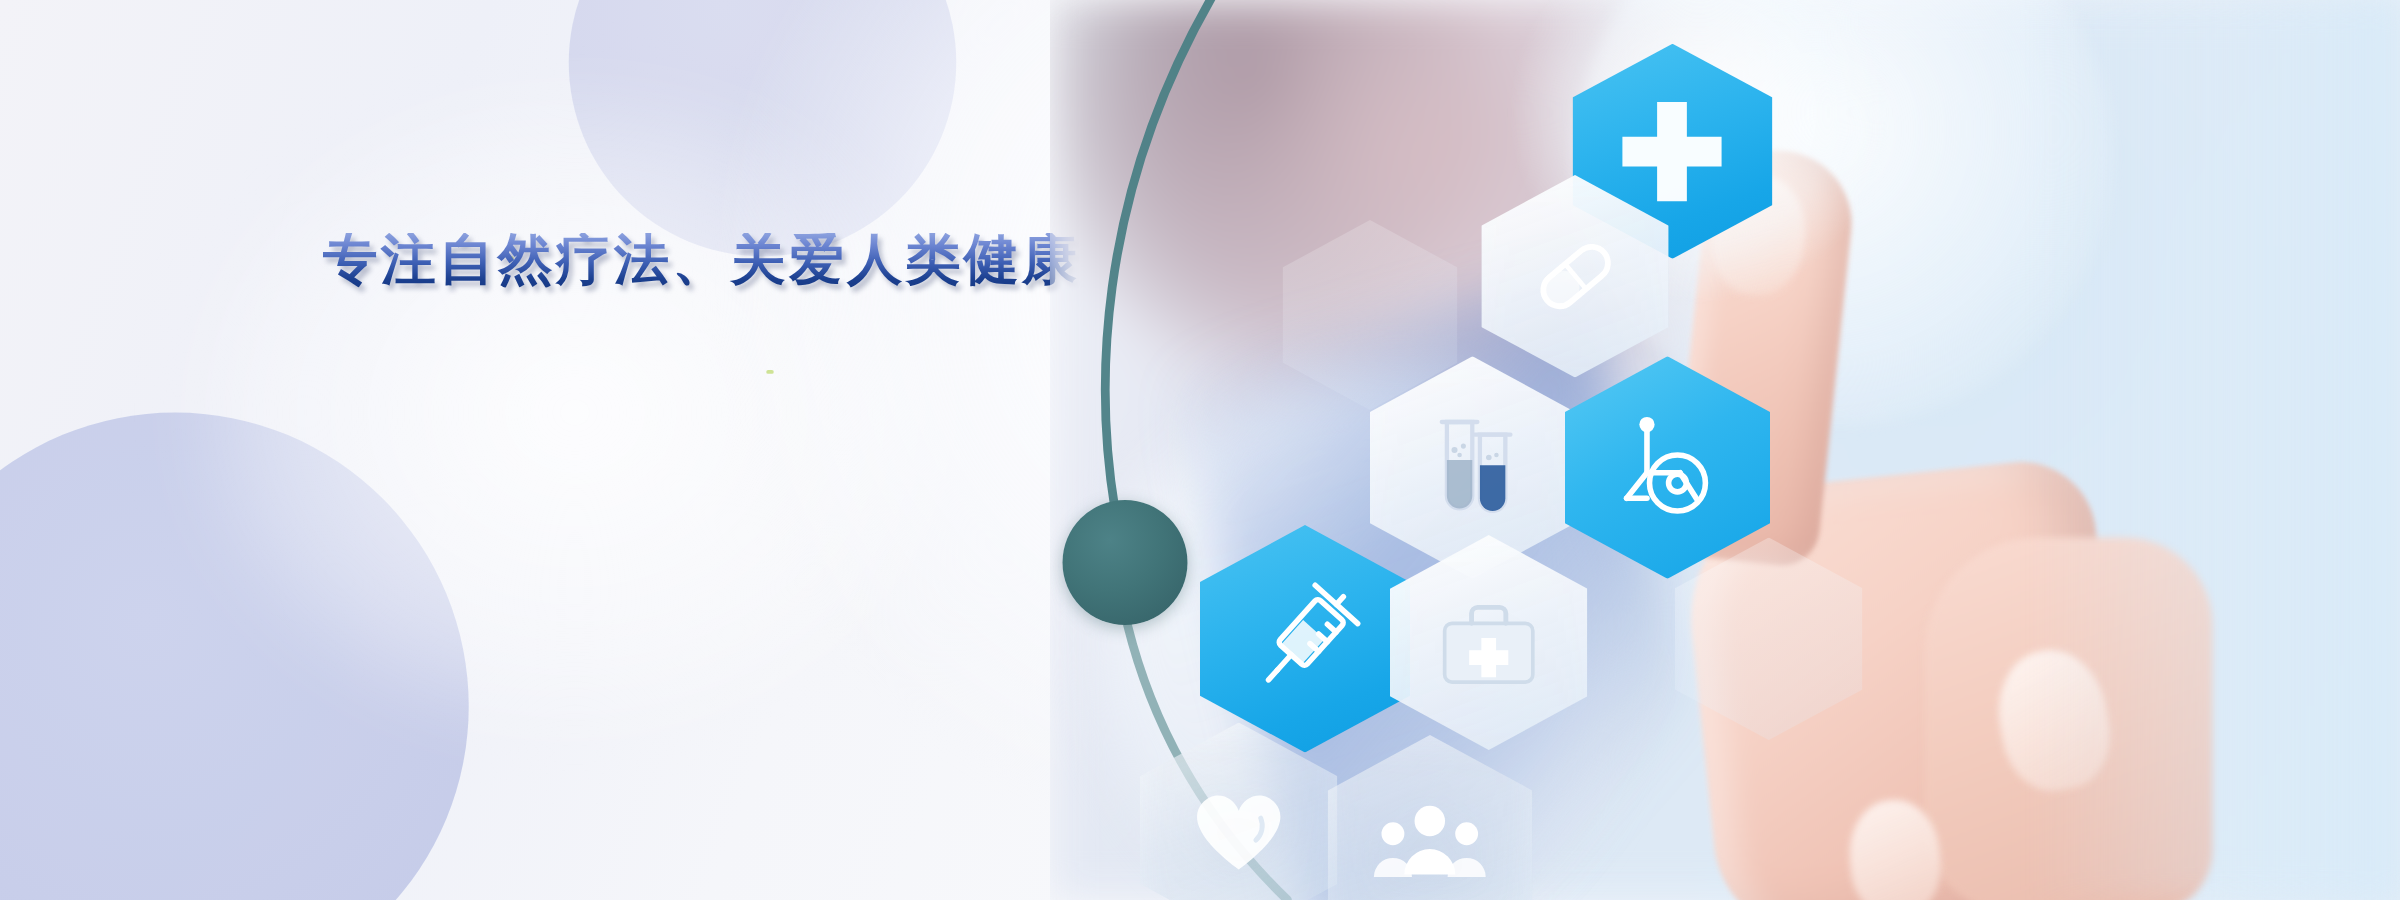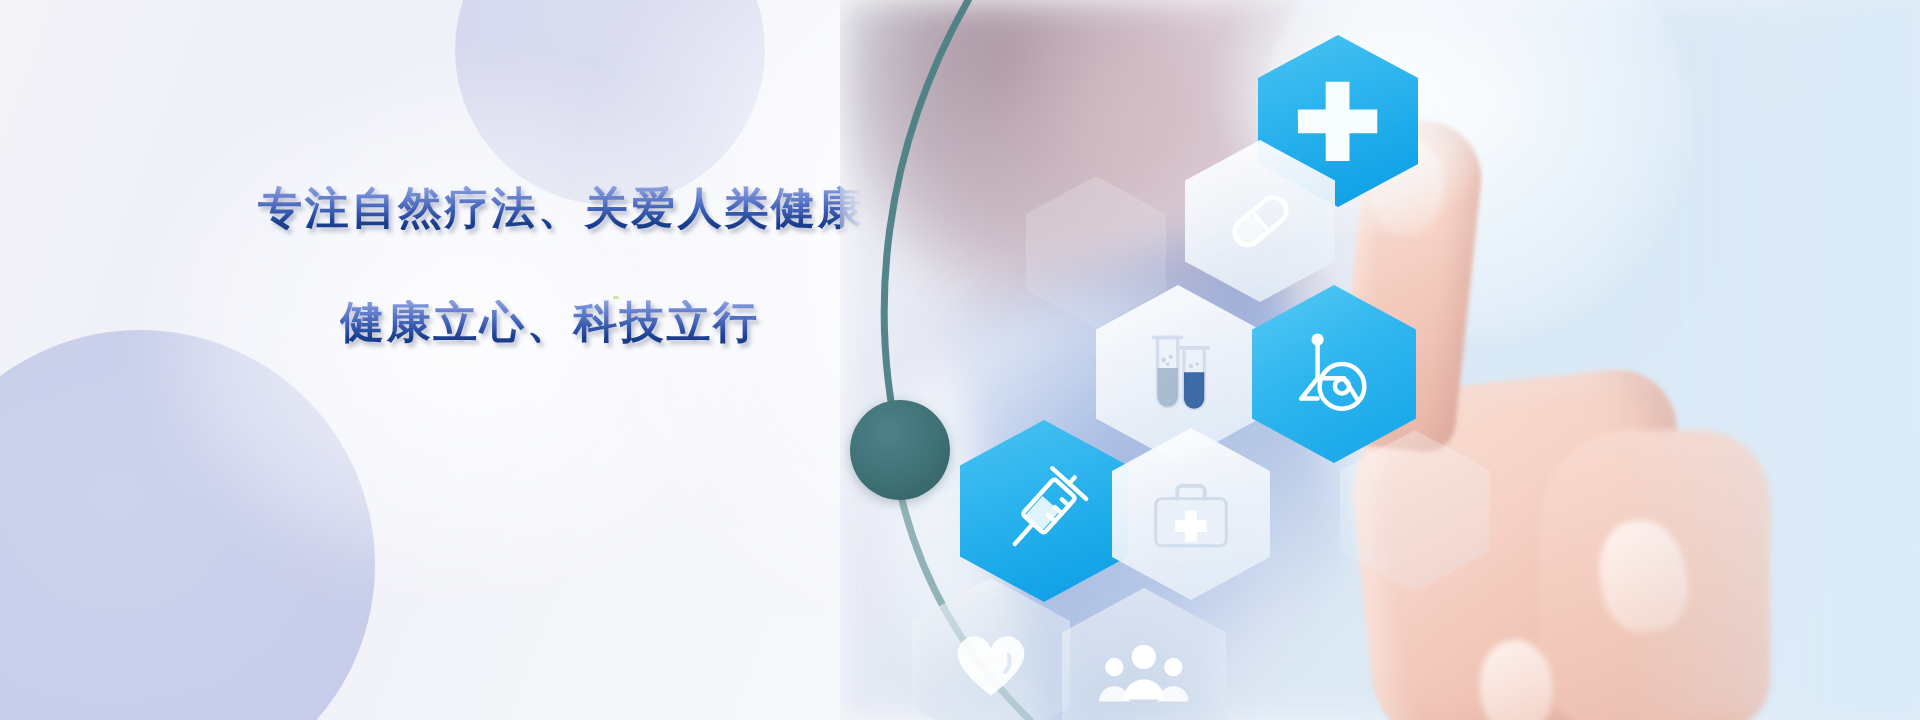--- a/index.html
+++ b/index.html
@@ -174,21 +174,20 @@
   <div class="blob blob-mid"></div>
   <div class="blob blob-sheen"></div>
 
   <div class="speck" style="left:406px;top:205px;"></div>
   <div class="speck2" style="left:613px;top:296px;"></div>
   <div class="speck" style="left:922px;top:562px;"></div>
   <div class="speck3" style="left:1090px;top:314px;"></div>
 
   <div id="copy">
     <div class="headline headline-1">专注自然疗法、关爱人类健康</div>
-    <div class="headline headline-2">健康立心、科技立行</div>
   </div>
 
   <div id="photo">
 
     <div class="ph-layer ph-bg"></div>
     <div class="ph-layer ph-coat"></div>
     <div class="ph-layer ph-blue-streak"></div>
     <div class="ph-layer ph-glowball"></div>
 
     <div class="hand palm"></div>

